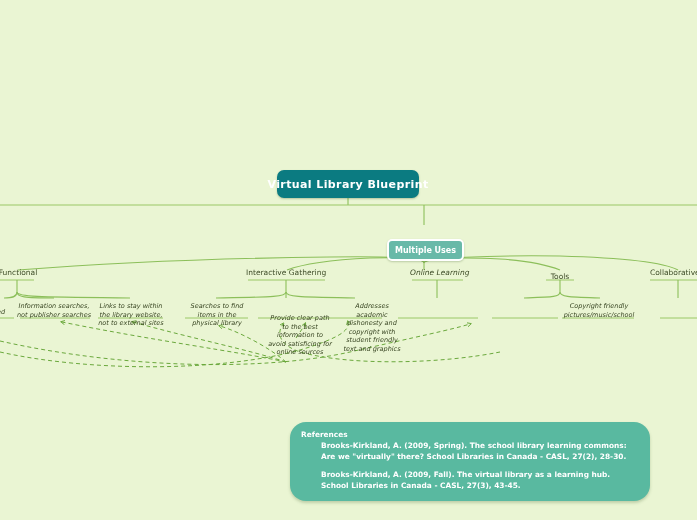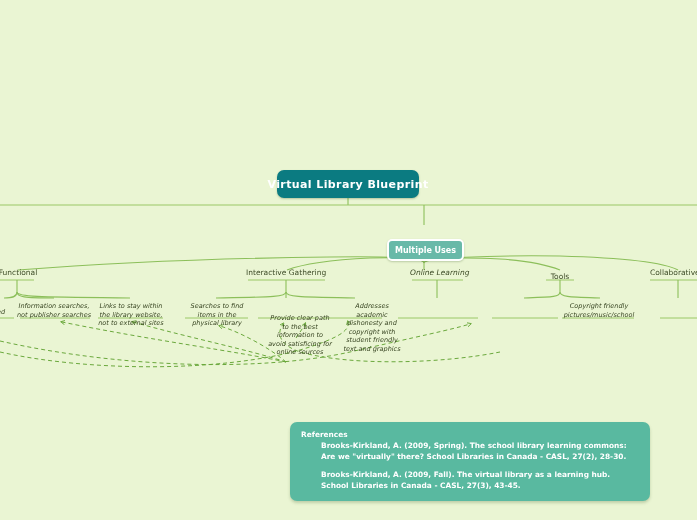--- a/index.html
+++ b/index.html
@@ -96,21 +96,21 @@
 
   
   .references {
     position: absolute;
     left: 290px;
     top: 422px;
     width: 360px;
     box-sizing: border-box;
     padding: 8px 11px 10px 11px;
     background: #59b9a0;
-    border-radius: 7px;
+    border-radius: 16px;
     box-shadow: 0 2px 3px rgba(90,120,70,0.3);
     color: #ffffff;
     font-size: 7.4px;
     line-height: 10.4px;
     font-weight: bold;
   }
   .references .ref-title {
     display: block;
     margin-bottom: 1px;
   }

